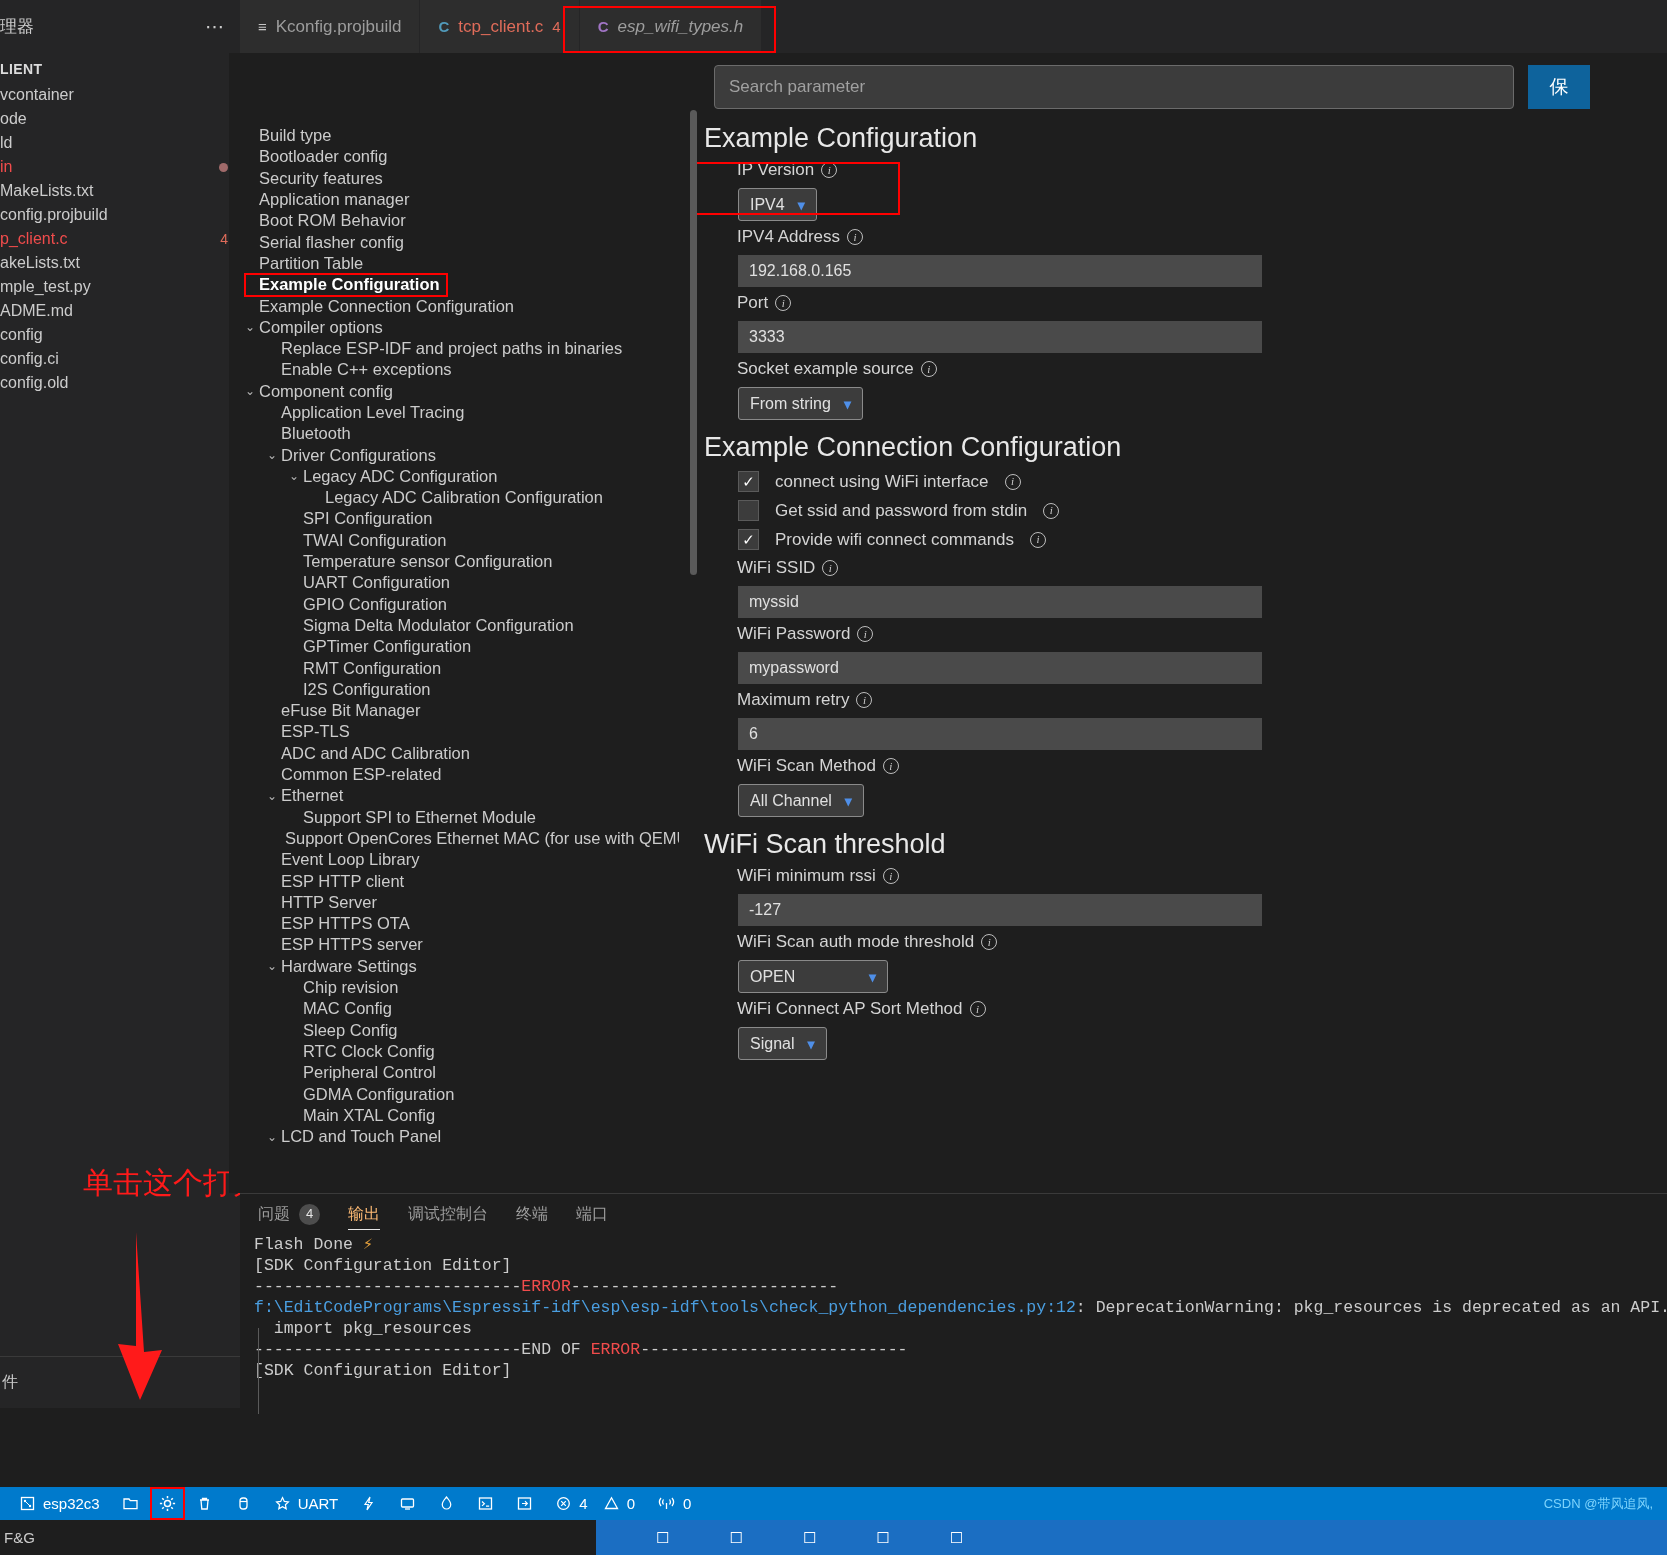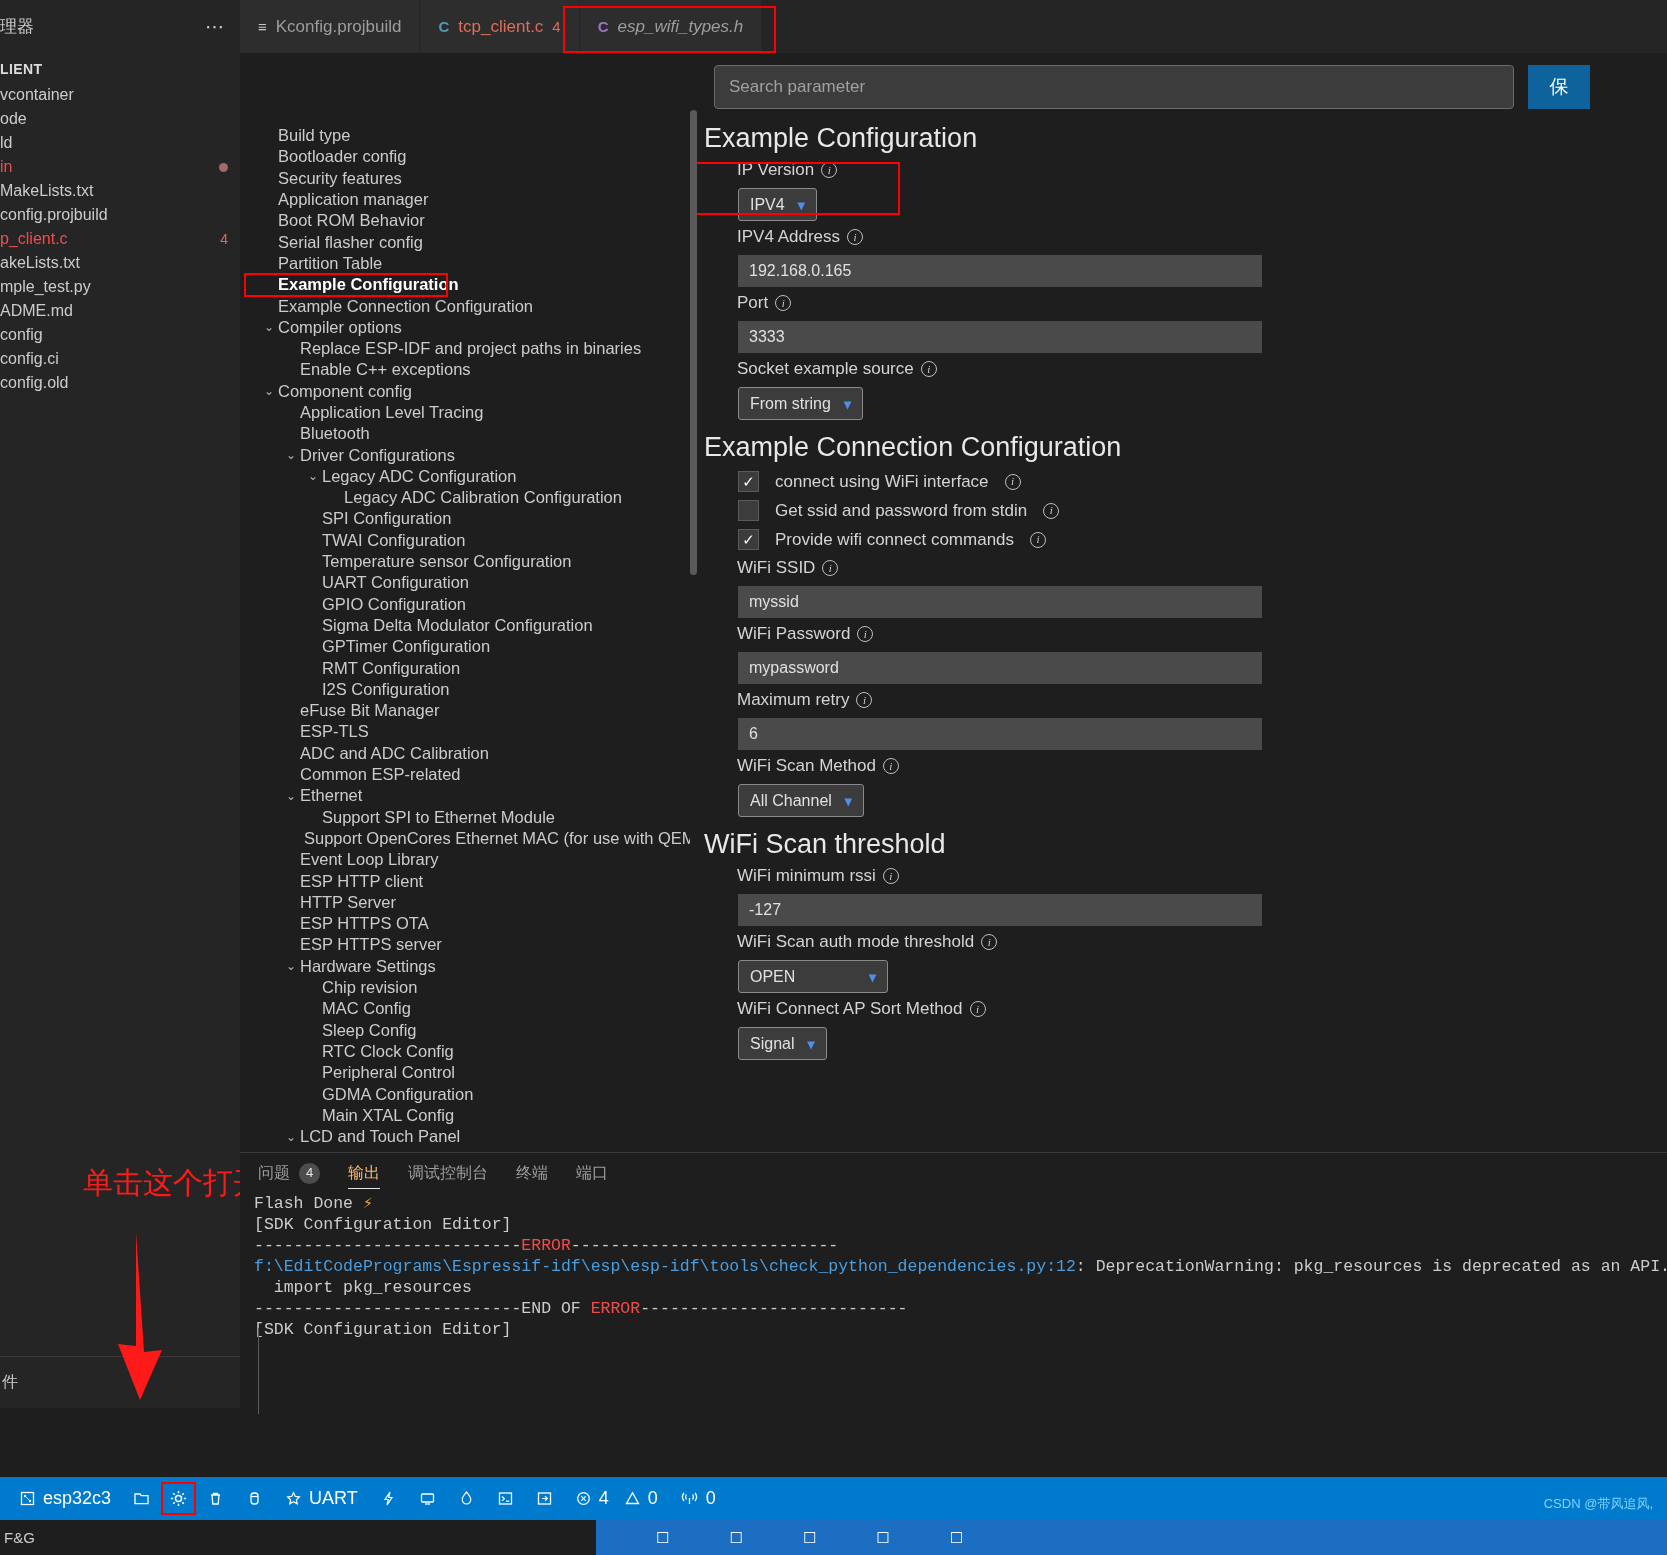--- a/index.html
+++ b/index.html
@@ -68,21 +68,21 @@
 
   
   .anno-text {
     position: absolute; left: 83px; top: 1163px;
     color: #ff1a1a; font-size: 30px; white-space: nowrap;
   }
   .anno-arrow { position: absolute; left: 110px; top: 1232px; }
 
   
   .treepane {
-    position: absolute; left: 248px; top: 53px; width: 450px; height: 1140px;
+    position: absolute; left: 229px; top: 53px; width: 450px; height: 1140px;
     background: #1e1e1e; overflow: hidden;
   }
   .tree { padding-top: 72px; }
   .tree-row {
     height: 21.3px; display: flex; align-items: center;
     color: #cccccc; font-size: 16.5px; white-space: nowrap; position: relative;
   }
   .tree-row .chev { width: 18px; text-align: center; color: #b3b3b3; font-size: 12px; }
   .tree-row.selected .lbl { font-weight: bold; color: #ffffff; }
   .tree-row.selected { }
@@ -147,21 +147,21 @@
   }
   .chk {
     width: 21px; height: 21px; background: #3c3c3c; border: 1px solid #5a5a5a;
     display: inline-flex; align-items: center; justify-content: center;
     color: #ffffff; font-size: 15px;
   }
   .chk.on::after { content: "\2713"; }
 
   
   .panel {
-    position: absolute; left: 240px; top: 1152px; width: 1427px; height: 215px;
+    position: absolute; left: 240px; top: 1193px; width: 1427px; height: 215px;
     background: #1e1e1e; border-top: 1px solid #3a3a3a;
   }
   .panel-tabs {
     display: flex; align-items: center; gap: 28px; height: 40px;
     padding-left: 18px; font-size: 16px;
   }
   .ptab { color: #9d9d9d; display: flex; align-items: center; gap: 9px; position: relative; height: 40px; line-height: 40px; }
   .ptab.active { color: #fdba74; }
   .ptab.active::after {
     content: ""; position: absolute; left: 0; right: 0; bottom: 4px; height: 1.5px; background: #e7e7e7;
@@ -177,23 +177,23 @@
   }
   .term .err { color: #f14c4c; }
   .term .lnk { color: #4a9ee0; }
   .term .bolt { color: #e8a33d; }
   .term-gutter {
     position: absolute; left: 258px; top: 1328px; width: 1px; height: 86px; background: #5a5a5a;
   }
 
   
   .statusbar {
-    position: absolute; left: 0; bottom: 35px; width: 1667px; height: 43px;
+    position: absolute; left: 0; bottom: 35px; width: 1667px; height: 33px;
     background: #007acc; color: #ffffff; display: flex; align-items: center;
-    gap: 0px; font-size: 18px; padding-left: 8px;
+    gap: 0px; font-size: 15px; padding-left: 8px;
   }
   .st-item {
     display: flex; align-items: center; gap: 7px; padding: 0 11px; height: 33px;
     white-space: nowrap;
   }
   .gear-hl { border: 2px solid #ff0000; padding: 0 6px; }
   .taskbar {
     position: absolute; left: 0; bottom: 0; width: 1667px; height: 35px;
     background: #1e1e1e; display: flex; align-items: center;
   }

